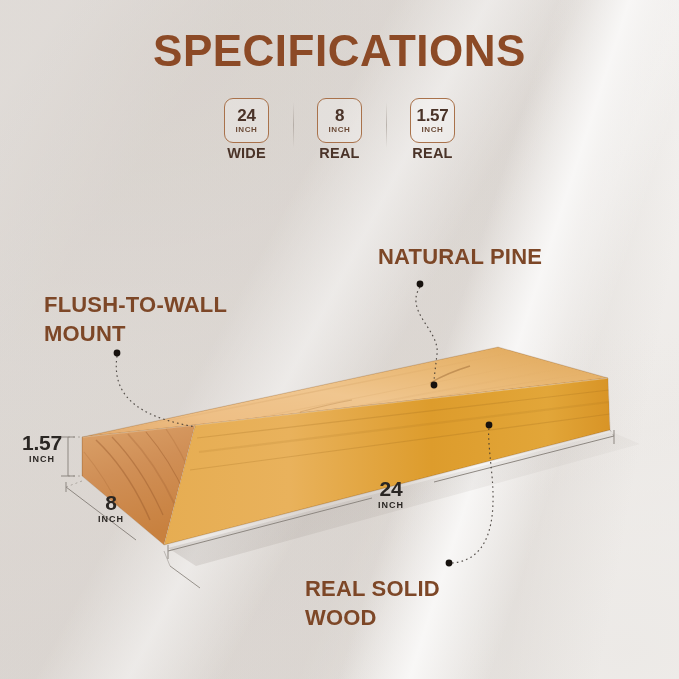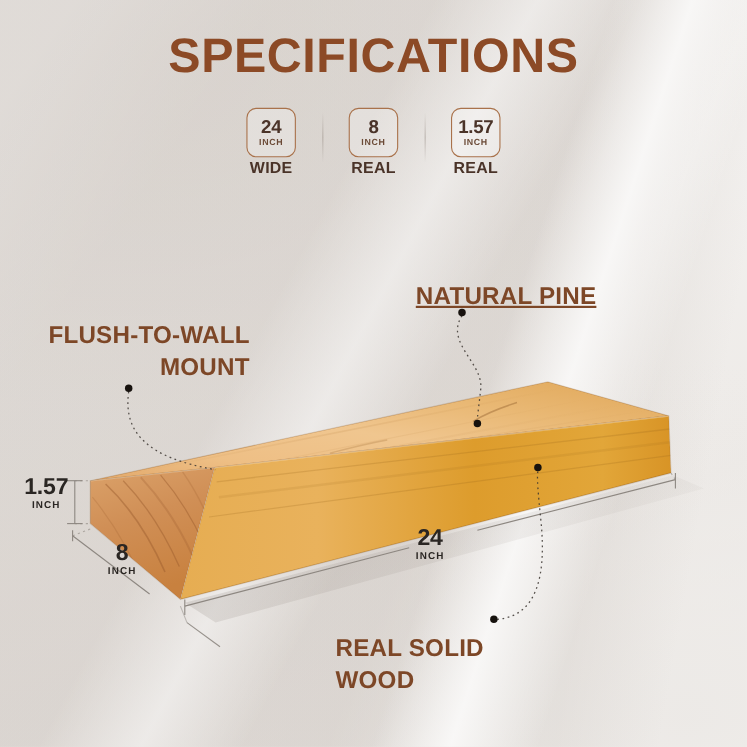--- a/index.html
+++ b/index.html
@@ -76,22 +76,22 @@
   
   .callout{
     position:absolute;
     color:#7d4727;
     font-weight:700;
     font-size:22px;
     line-height:1.32;
     letter-spacing:.2px;
     white-space:pre-line;
   }
-  #callout-flush { left:44px;  top:290px;text-align:right; }
-  #callout-pine  { left:378px; top:254px;text-decoration:underline; }
+  #callout-flush { left:44px;  top:290px; }
+  #callout-pine  { left:378px; top:242px; }
   #callout-solid { left:305px; top:574px; }
 
   
   .dim{ position:absolute; text-align:center; color:#2a2623; }
   .dim .v{ font-size:21px; font-weight:600; line-height:1; letter-spacing:-.2px;}
   .dim .u{ font-size:9px; font-weight:600; letter-spacing:1px; margin-top:2px; line-height:1;}
   #dim-thick { left:22px;  top:432px; }
   #dim-deep  { left:98px;  top:492px; }
   #dim-wide  { left:378px; top:478px; }
 

